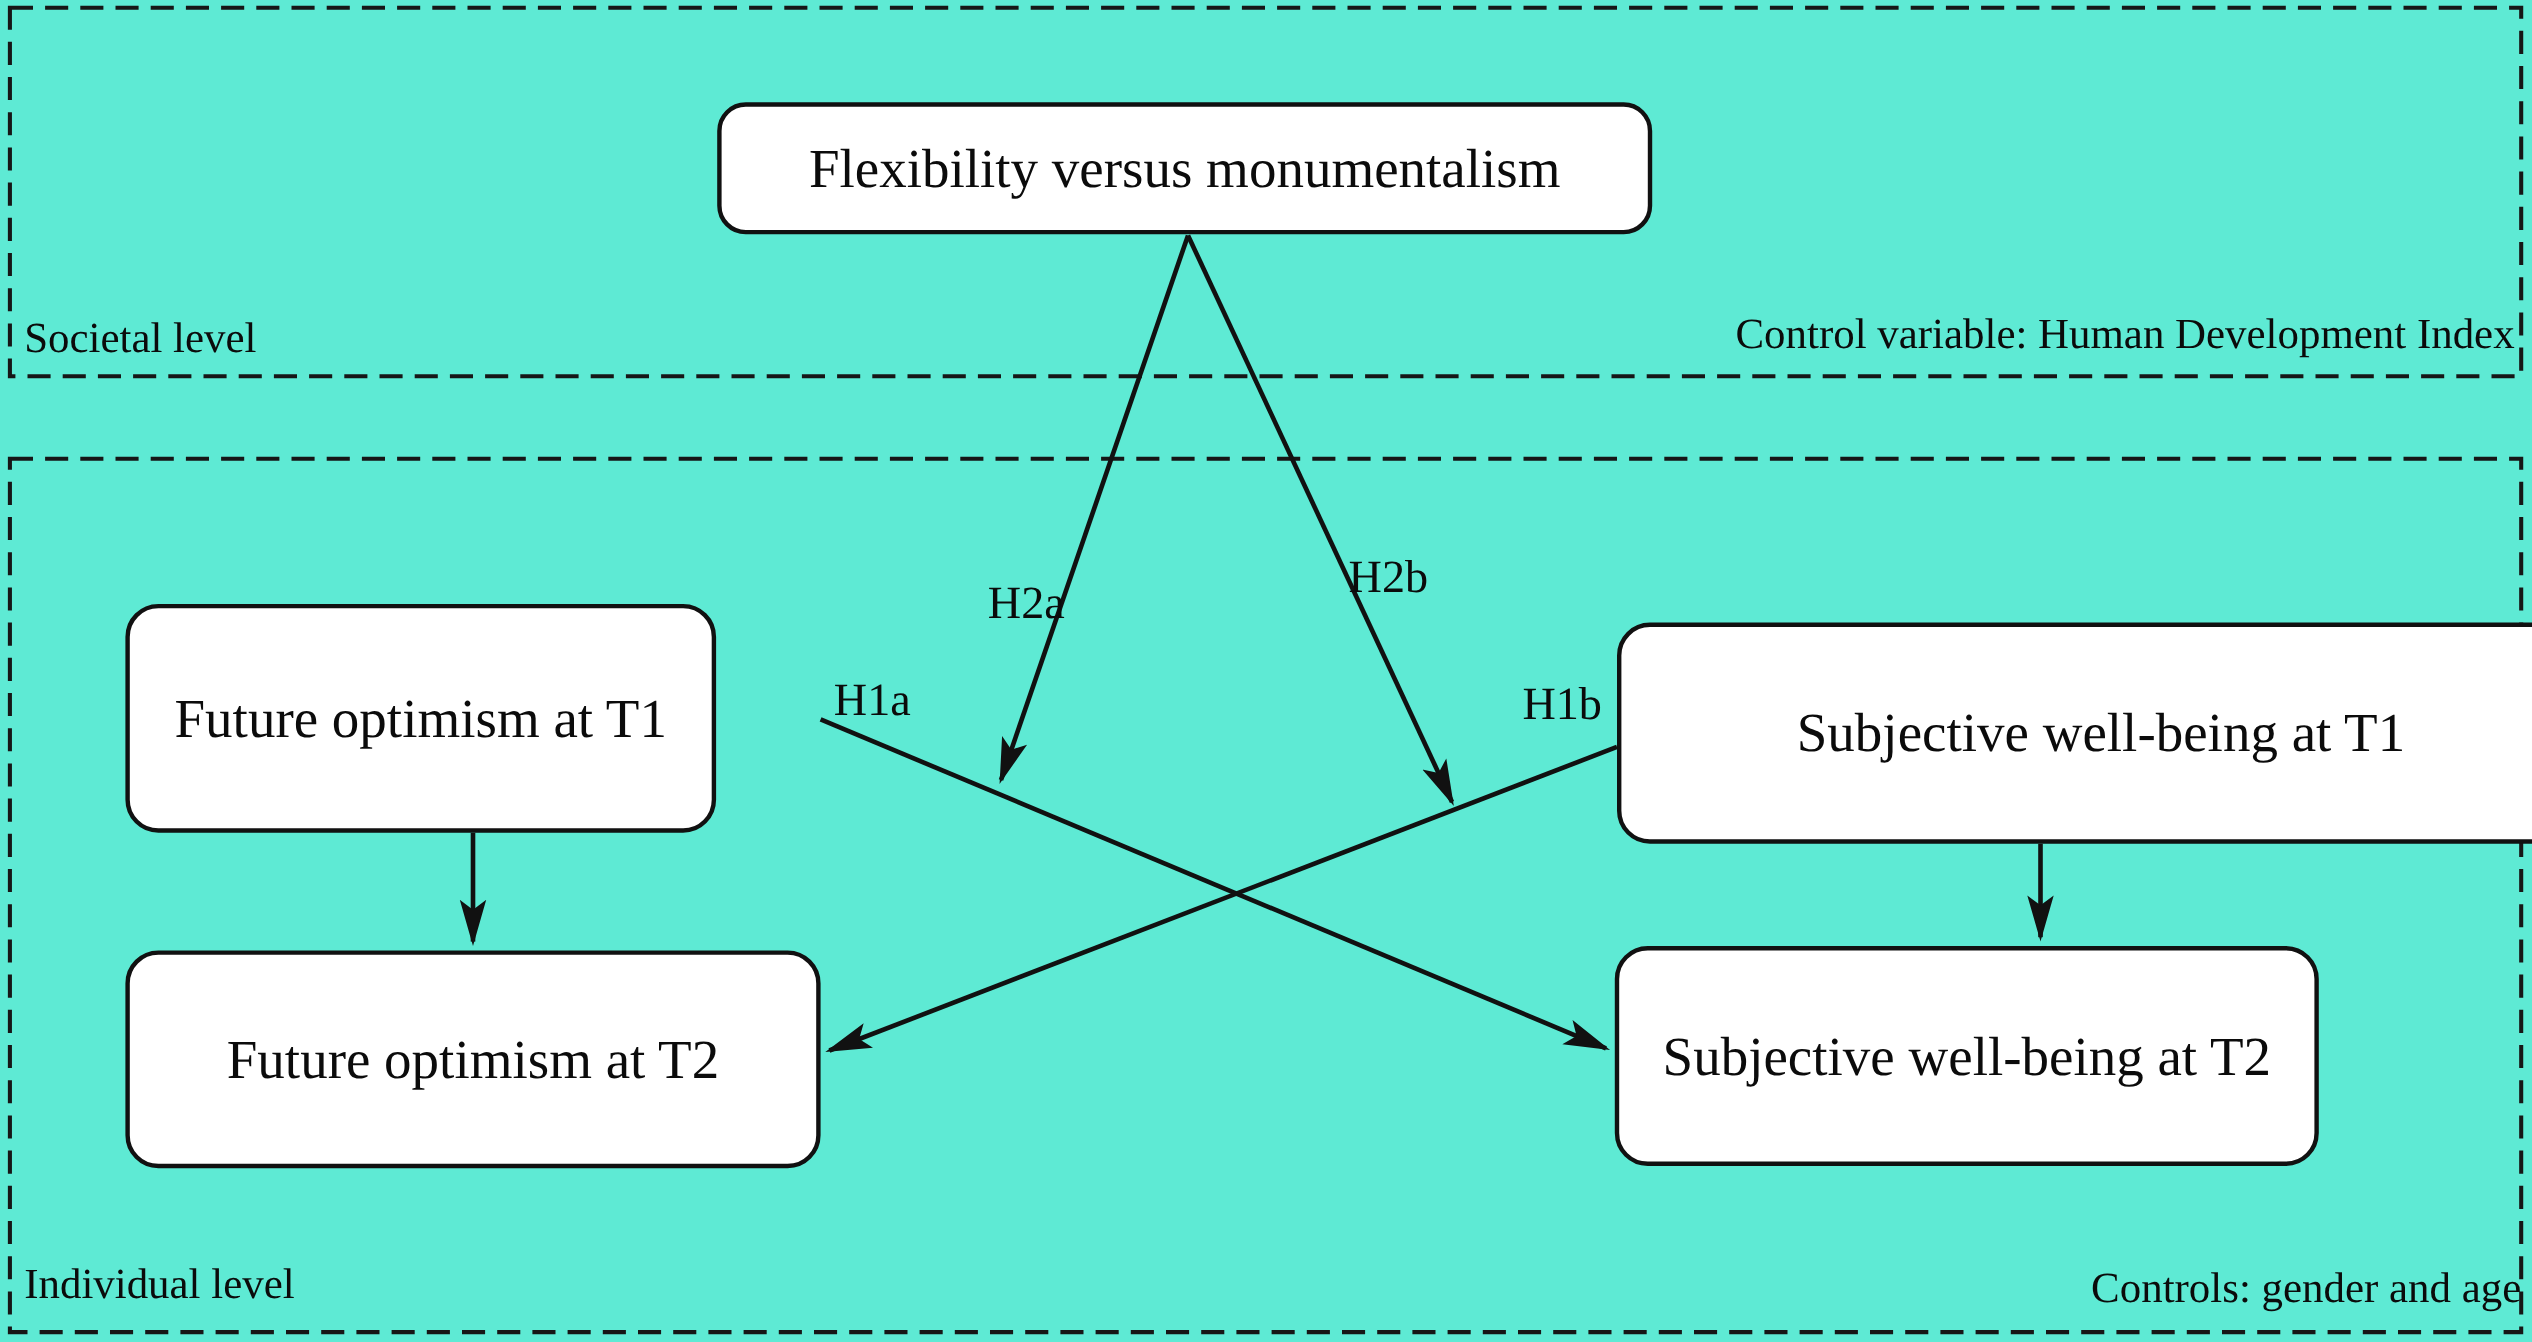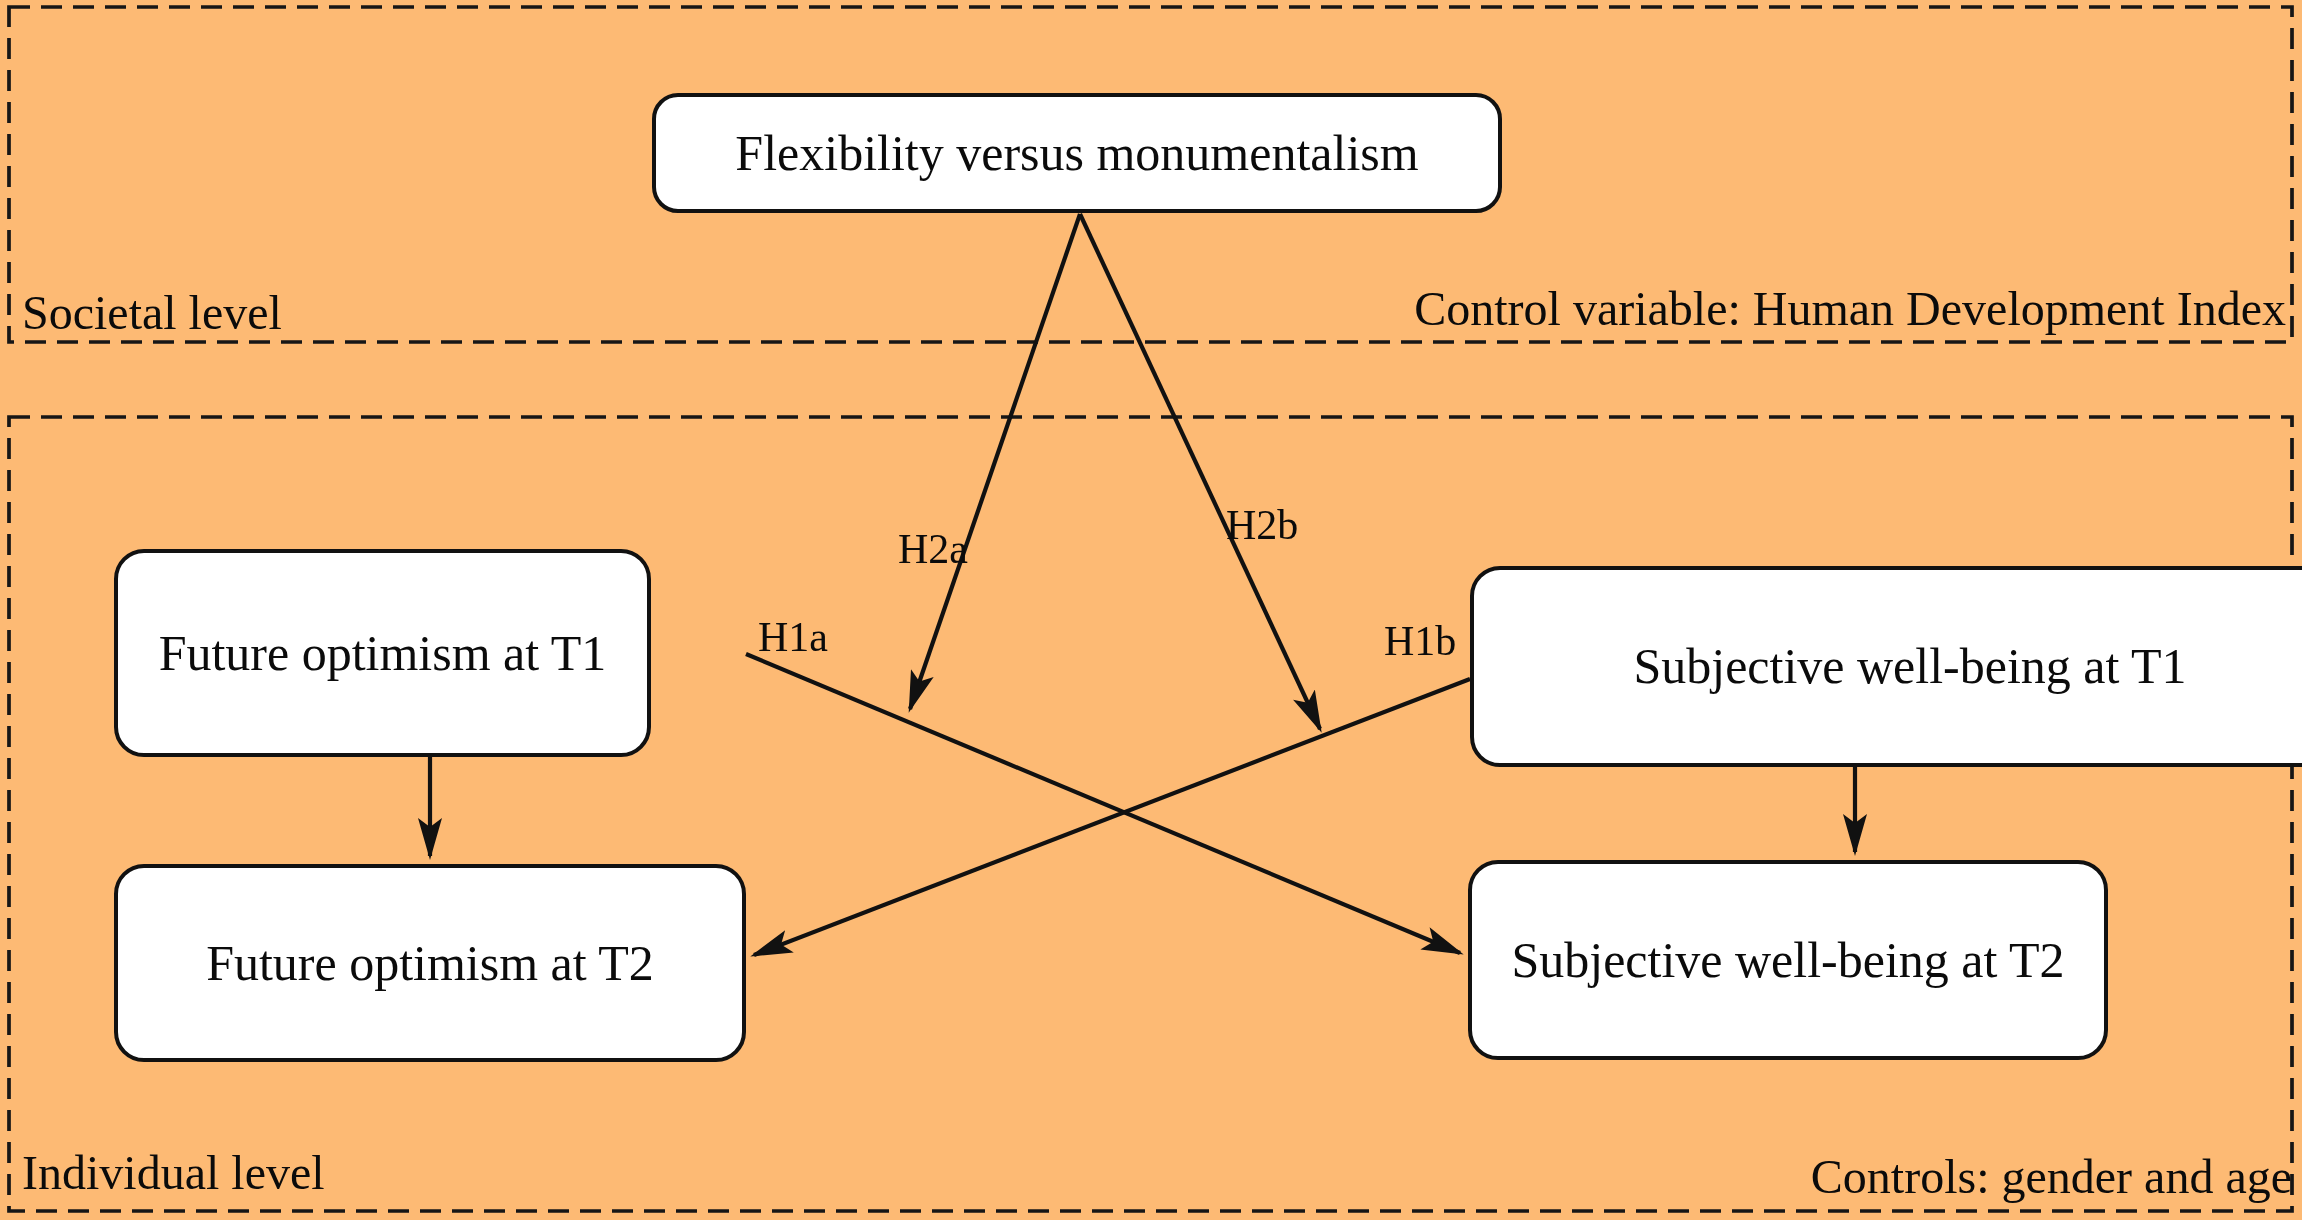--- a/index.html
+++ b/index.html
@@ -1,39 +1,39 @@
 <!DOCTYPE html>
 <html><head>
 <meta charset="utf-8">
 <style>
   html,body{margin:0;padding:0;background:#ffffff;}
   .canvas{
     position:relative;
     width:2302px;height:1220px;
-    background:#fdba74;
+    background:#5eead4;
     font-family:"Liberation Serif","DejaVu Serif",serif;
     color:#0b0b0b;
     overflow:hidden;
   }
   svg.overlay{position:absolute;left:0;top:0;width:2302px;height:1220px;}
   .node{
     position:absolute;
     box-sizing:border-box;
     border:4px solid #111111;
     border-radius:30px;
     background:#ffffff;
     display:flex;align-items:center;justify-content:center;
     text-align:center;
     font-size:50px;
     line-height:1.1;
     white-space:nowrap;
   }
   .corner-label{
     position:absolute;
-    font-size:48px;
+    font-size:39px;
     line-height:1.05;
     white-space:nowrap;
   }
   .hypo-label{
     position:absolute;
     font-size:42px;
     line-height:1.0;
     white-space:nowrap;
   }
 </style>

